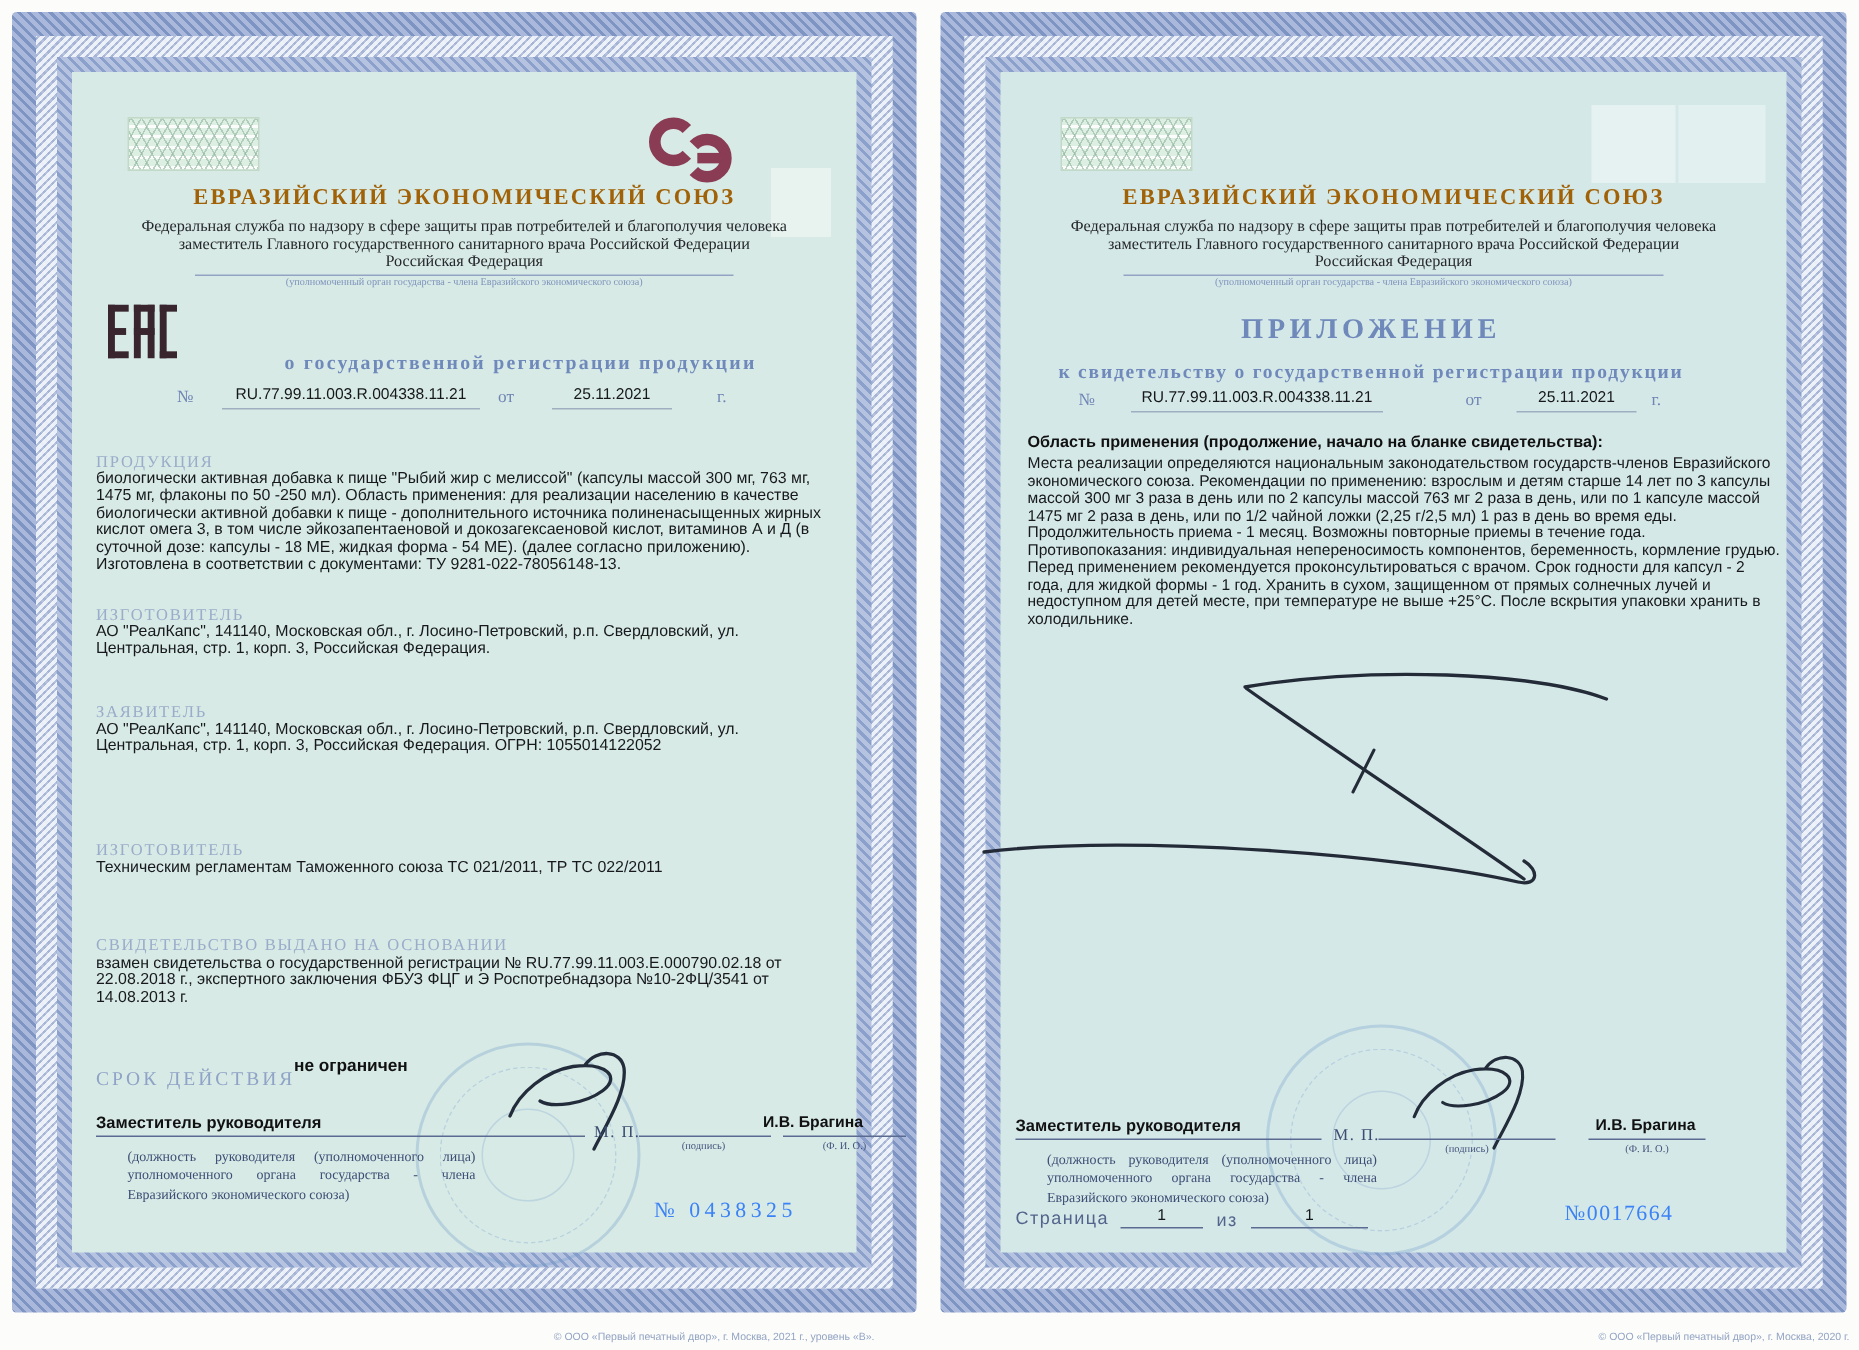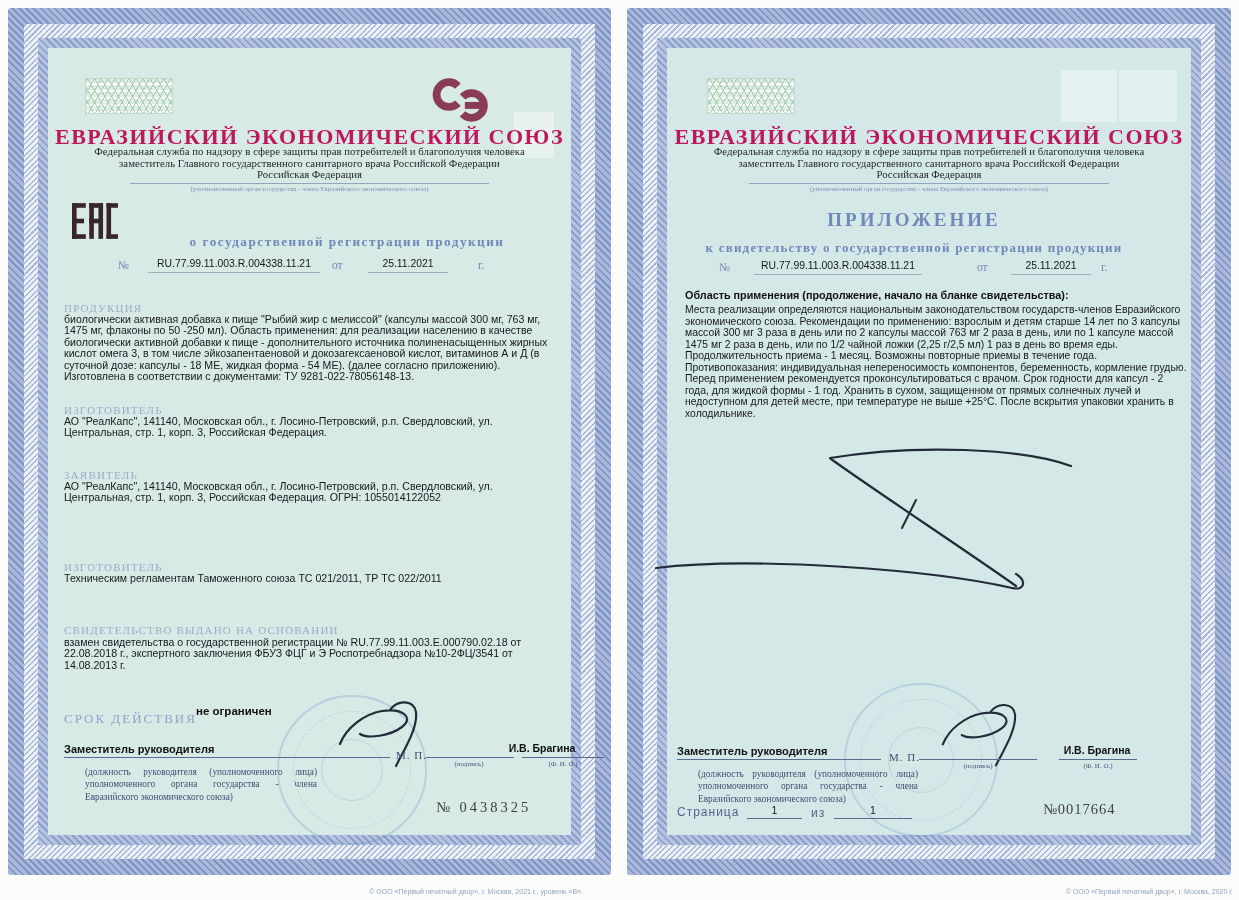--- a/index.html
+++ b/index.html
@@ -24,22 +24,22 @@
     background-color:#ddefe3;
     background-image:
       repeating-linear-gradient(60deg,rgba(146,180,158,.6) 0 1px,transparent 1px 6px),
       repeating-linear-gradient(-60deg,rgba(146,180,158,.6) 0 1px,transparent 1px 6px),
       repeating-linear-gradient(0deg,rgba(255,255,255,.85) 0 2px,transparent 2px 7px);
     border:1px solid #c2d8c8;}
   #page-right .holo{left:88px;}
   .faint-rect{position:absolute;background:rgba(255,255,255,.42);}
   
   .union{position:absolute;left:48px;right:48px;top:124px;text-align:center;
-    font-family:"Liberation Serif",serif;font-weight:bold;font-size:22px;
-    letter-spacing:1.5px;color:#be185d;}
+    font-family:"Liberation Serif",serif;font-weight:bold;font-size:15px;
+    letter-spacing:1.5px;color:#a16207;}
   .org{position:absolute;left:52px;right:52px;top:146px;text-align:center;
     font-size:10.8px;line-height:11.6px;color:#26282b;font-family:Liberation Serif, serif;}
   .rule{position:absolute;left:130px;right:130px;top:183px;border-top:1px solid #93a3c4;height:0;}
   .rule-cap{position:absolute;left:60px;right:60px;top:185px;text-align:center;
     font-family:"Liberation Serif",serif;font-size:6.8px;color:#7d92bb;}
   
   .eac{position:absolute;left:72px;top:201px;width:46px;height:40px;}
   .se{position:absolute;left:430px;top:76px;width:62px;height:48px;}
   
   .title-box{position:absolute;text-align:center;font-family:"Liberation Serif",serif;font-weight:bold;color:#6f89bb;}
@@ -61,21 +61,21 @@
     font-size:13px;letter-spacing:2px;color:#8fa3c6;}
   .validity-value{position:absolute;left:196px;top:705px;font-size:11.5px;font-weight:600;color:#111;}
   
   .pos-title{position:absolute;font-size:11px;font-weight:bold;color:#111;}
   .uline{position:absolute;border-top:1px solid #5a6a90;height:0;}
   .mp{position:absolute;font-family:"Liberation Serif",serif;font-size:11px;letter-spacing:1px;color:#3c4d72;}
   .tiny-cap{position:absolute;text-align:center;font-family:"Liberation Serif",serif;font-size:7px;color:#44557c;}
   .sig-name{position:absolute;text-align:center;font-size:10.5px;font-weight:bold;color:#111;}
   .role-note{position:absolute;font-family:"Liberation Serif",serif;font-size:9.3px;
     line-height:12.3px;color:#3d4e74;text-align:justify;margin-left:21px;}
-  .serial{position:absolute;font-family:"Liberation Serif",serif;font-size:14.5px;color:#404040;}
+  .serial{position:absolute;font-family:"Liberation Serif",serif;font-size:14.5px;color:#3b82f6;}
   #page-left .serial{left:436px;top:799px;letter-spacing:3px;}
   #page-right .serial{left:424px;top:801px;letter-spacing:1px;}
   
   .pg-label{position:absolute;font-family:Liberation Sans, sans-serif;font-size:12px;letter-spacing:1px;color:#53648c;}
   .pg-num{position:absolute;text-align:center;font-size:10.5px;color:#15171a;}
   
   .stamp{position:absolute;border-radius:50%;border:2px solid rgba(110,152,200,.30);}
   .stamp .inner{position:absolute;left:14px;right:14px;top:14px;bottom:14px;
     border-radius:50%;border:1.5px dashed rgba(110,152,200,.28);}
   .stamp .core{position:absolute;left:42px;right:42px;top:42px;bottom:42px;

